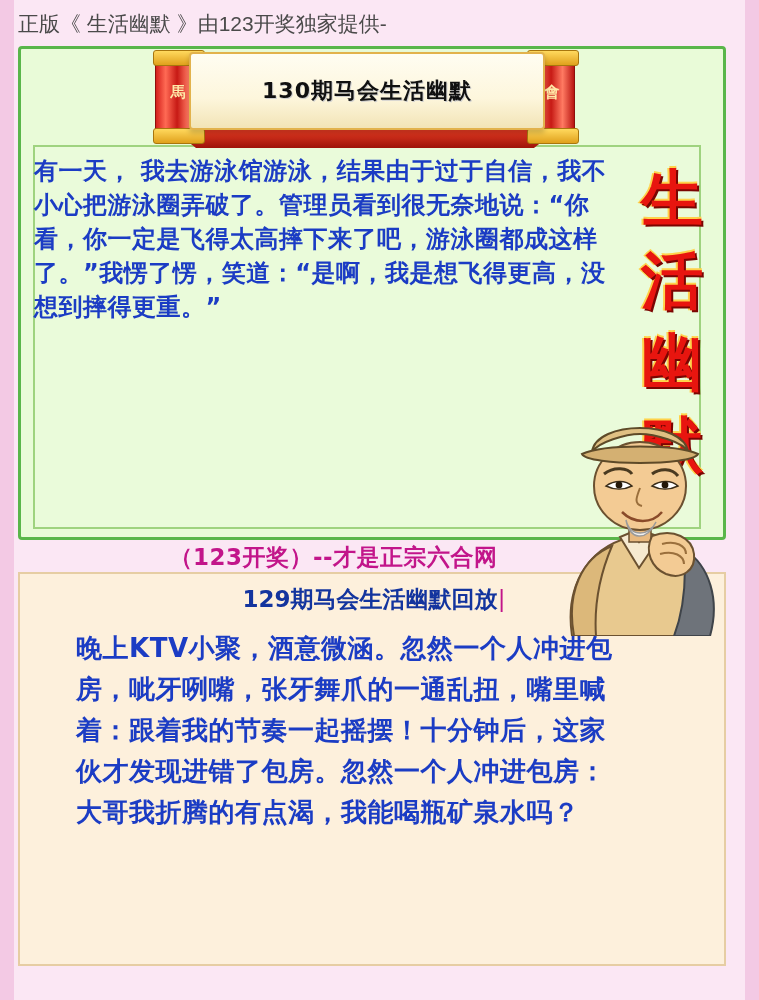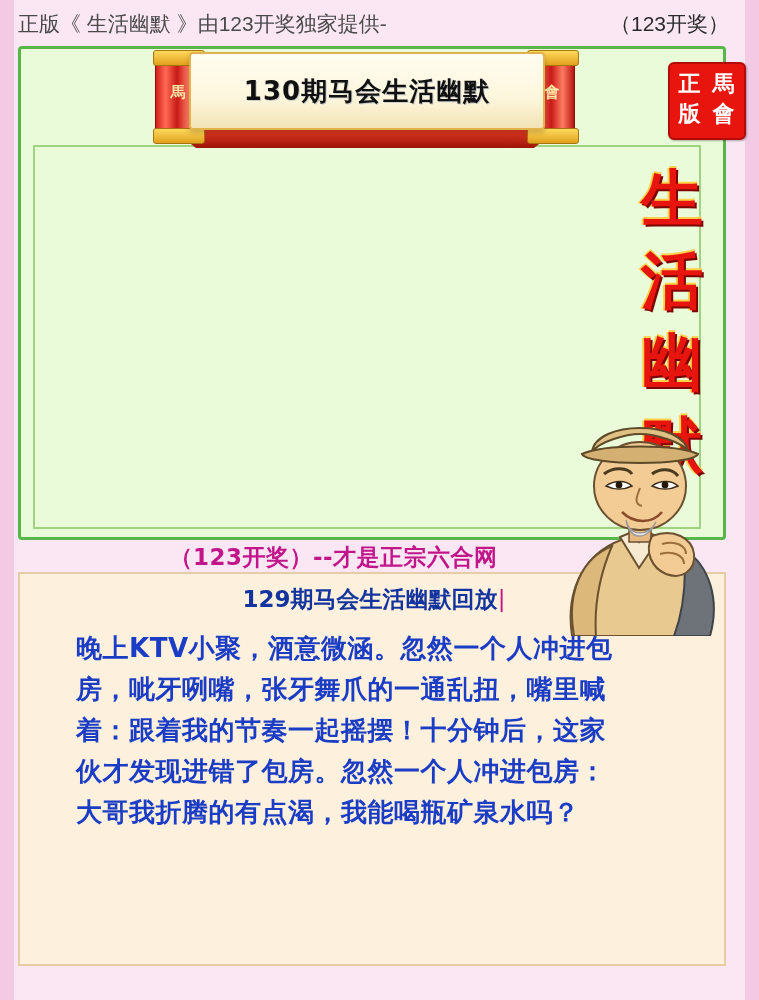--- a/index.html
+++ b/index.html
@@ -69,21 +69,21 @@
   .banner .sheet{
     position:absolute;left:34px;top:0;width:352px;height:74px;
     background:linear-gradient(180deg,#fffdf2 0%,#fdf6dc 60%,#f2e4b6 100%);
     border:2px solid #e2b24c;
     border-radius:4px;
     box-shadow:0 3px 5px rgba(0,0,0,.18);
     display:flex;align-items:center;justify-content:center;
   }
   .banner .sheet .title{
     font-family:"DejaVu Sans","Liberation Sans",sans-serif;
-    font-size:26px;font-weight:bold;color:#101010;
+    font-size:22px;font-weight:bold;color:#101010;
     letter-spacing:1px;
     text-shadow:1px 1px 0 #cfcfcf;
     white-space:nowrap;
   }
   .banner .ribbon{
     position:absolute;left:18px;bottom:-8px;width:384px;height:18px;
     background:linear-gradient(180deg,#e23a22,#9e1309);
     border-radius:0 0 10px 10px;
     clip-path:polygon(0 0,100% 0,94% 100%,6% 100%);
   }
@@ -165,21 +165,20 @@
     font-size:20px;font-weight:bold;color:#1b1b1b;
   }
 </style>
 </head>
 <body>
 
 <div class="page">
 
   <div class="topbar">
     <div class="left">正版《 生活幽默 》由123开奖独家提供-</div>
-    <div class="right">（123开奖）</div>
   </div>
 
   <div class="green-panel">
     <div class="green-inner"></div>
   </div>
 
   <div class="banner">
     <div class="ribbon"></div>
     <div class="roll l">
       <div class="cap t"></div>
@@ -189,25 +188,22 @@
     <div class="roll r">
       <div class="cap t"></div>
       <div class="cap b"></div>
       <div class="glyph">會</div>
     </div>
     <div class="sheet">
       <div class="title">130期马会生活幽默</div>
     </div>
   </div>
 
-
-  <div class="stamp">
-    <div class="col a">正版</div>
-    <div class="col b">馬會</div>
-  </div>
+  <div class="joke-text">有一天， 我去游泳馆游泳，结果由于过于自信，我不小心把游泳圈弄破了。管理员看到很无奈地说：“你看，你一定是飞得太高摔下来了吧，游泳圈都成这样了。”我愣了愣，笑道：“是啊，我是想飞得更高，没想到摔得更重。”</div>
+
 
   <div class="side-chars">
     <span>生</span>
     <span>活</span>
     <span>幽</span>
     <span>默</span>
   </div>
 
   <div class="mascot">
     <svg width="210" height="250" viewBox="0 0 210 250">

